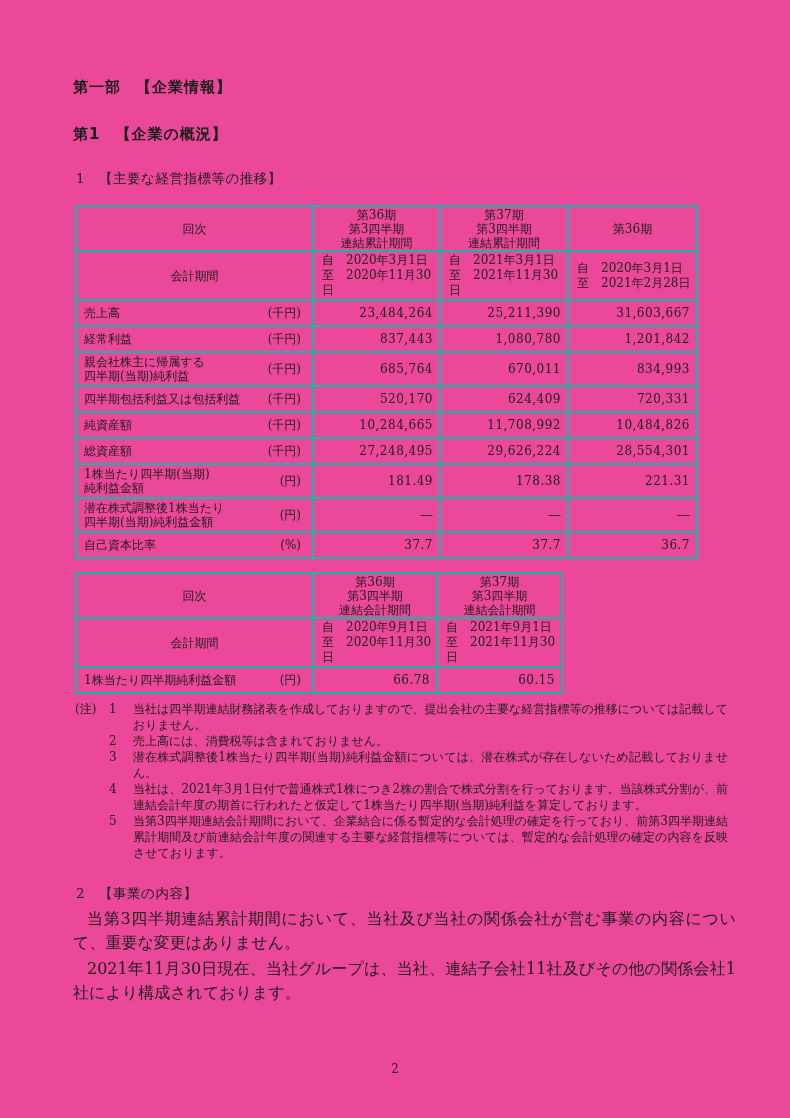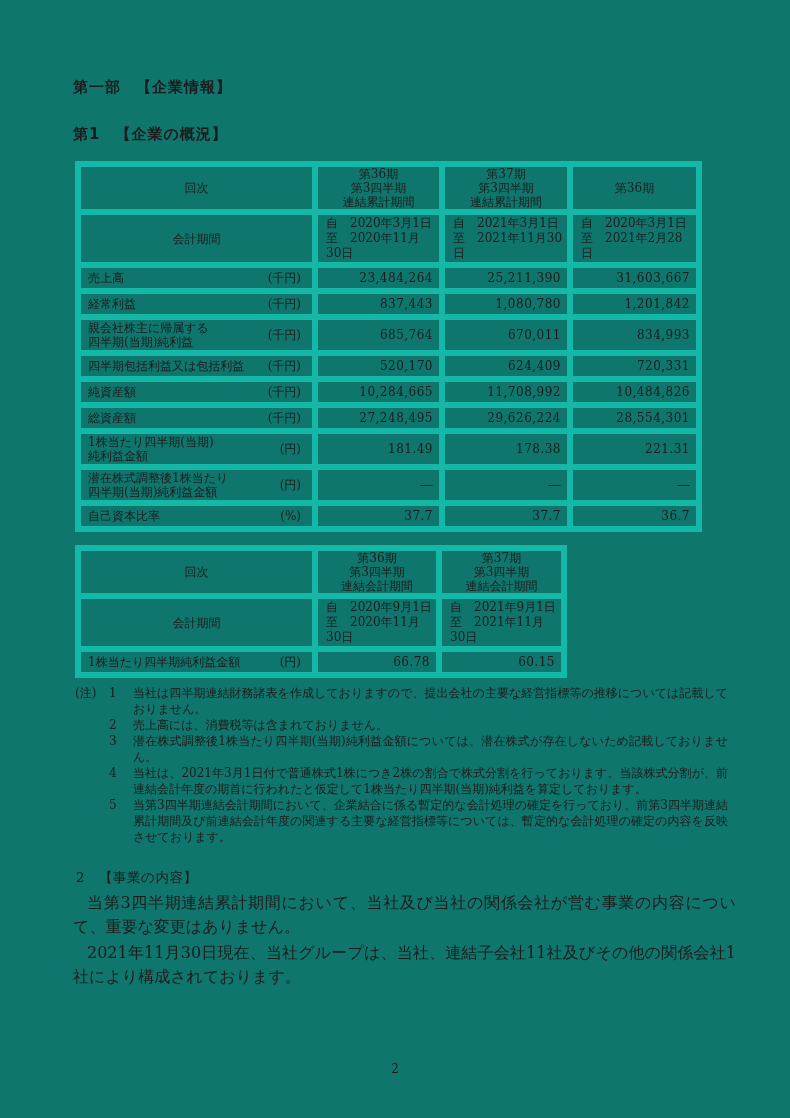--- a/index.html
+++ b/index.html
@@ -1,36 +1,36 @@
 <!DOCTYPE html>
 <html lang="ja"><head>
 <meta charset="utf-8">
 <style>
   html,body { margin:0; padding:0; background:#ffffff; }
   .page {
-    position:relative; width:790px; height:1118px; background:#0f766e;
+    position:relative; width:790px; height:1118px; background:#ec4899;
     color:#1c1c1c; font-family:"DejaVu Serif","Liberation Serif",serif;
     overflow:hidden;
   }
   .content { position:absolute; left:73px; top:0; width:664px; }
 
   
   .h-gothic {
     font-family:"DejaVu Sans","Liberation Sans",sans-serif;
     font-weight:bold; font-size:15px; letter-spacing:1px;
   }
   .part-heading    { padding-top:78px; }
   .chapter-heading { margin-top:28px; }
   .h-no  { margin-right:15px; }
   .sub-heading { margin-top:26px; font-size:13.5px; letter-spacing:0.5px; }
   .sub-no { margin-right:14px; margin-left:3px; }
 
   
   table { border-collapse:collapse; table-layout:fixed; font-size:12px; color:#1c1c1c; }
-  td { border:6px solid #14b8a6; padding:0; vertical-align:middle; }
+  td { border:2px solid #14b8a6; padding:0; vertical-align:middle; }
   .t1 { margin-top:17px; margin-left:2px; width:622px; }
   .t2 { margin-top:13px; margin-left:2px; width:486px; }
   .chead  { text-align:center; white-space:pre-line; line-height:14px; }
   .hh { height:45px; }
   .ph { height:31px; }
   .rh1 { height:26px; }
   .rh2 { height:34px; }
   .period { white-space:pre-line; line-height:15px; padding:1px 4px 1px 8px; text-align:left; }
   .lblwrap { display:flex; justify-content:space-between; align-items:center; padding:1px 11px 1px 7px; }
   .lab  { white-space:pre-line; line-height:14px; }
@@ -61,20 +61,23 @@
   <div class="content">
 
     <div class="h-gothic part-heading">
       <span class="h-no">第一部</span><span>【企業情報】</span>
     </div>
 
     <div class="h-gothic chapter-heading">
       <span class="h-no">第1</span><span>【企業の概況】</span>
     </div>
 
+    <div class="sub-heading">
+      <span class="sub-no">1</span><span>【主要な経営指標等の推移】</span>
+    </div>
 
     <table class="t1">
       <colgroup>
         <col style="width:237px">
           <col style="width:127px">
           <col style="width:128px">
           <col style="width:129px">
       </colgroup>
       <tbody>
         <tr class="hh">

